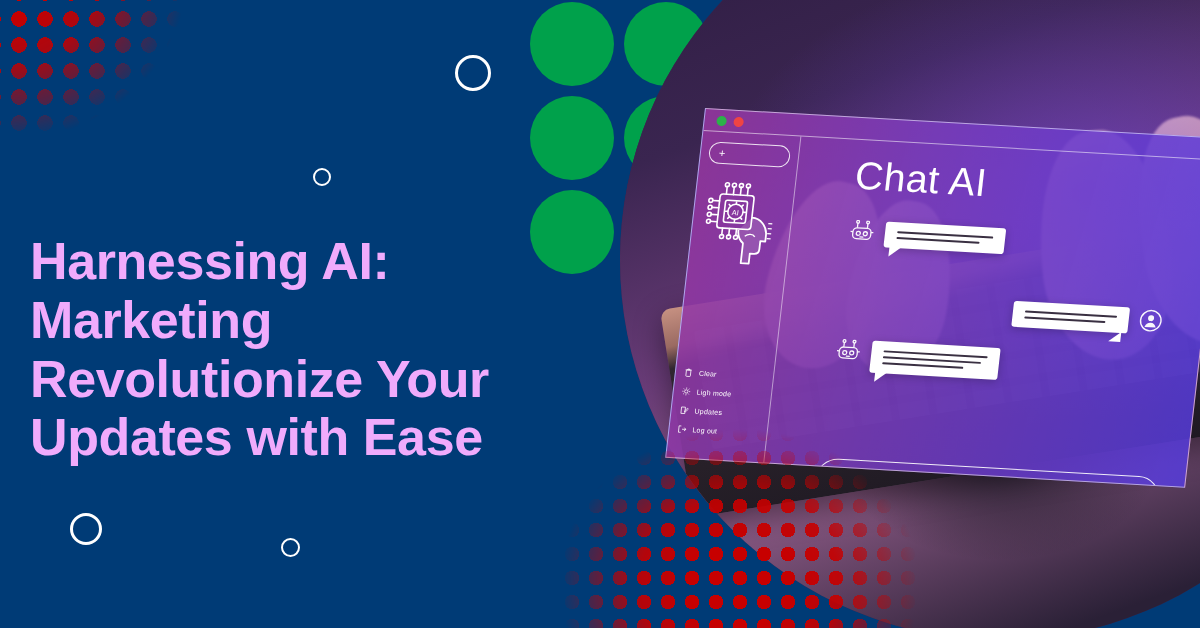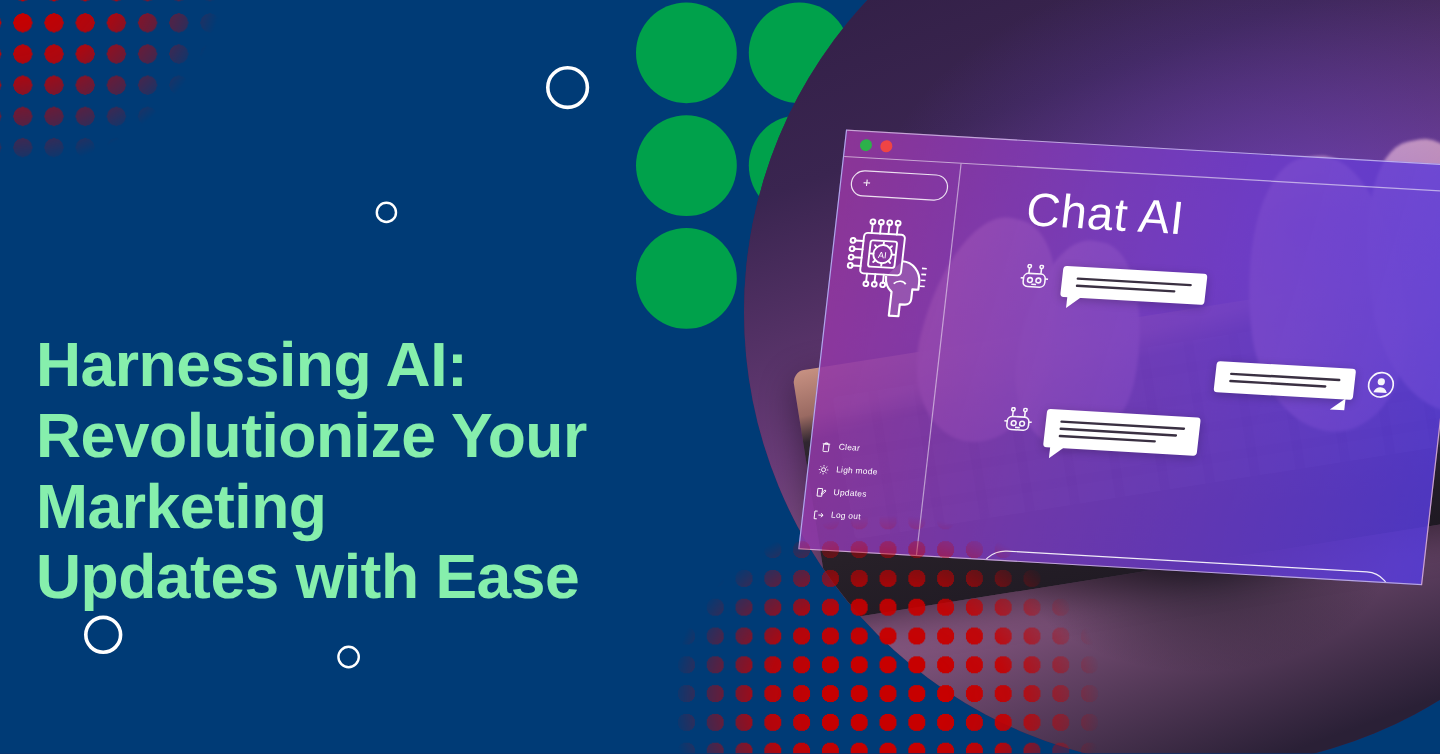--- a/index.html
+++ b/index.html
@@ -120,22 +120,22 @@
   .m1{left:58px;top:80px;}
   .m2{right:40px;top:152px;flex-direction:row-reverse;}
   .m3{left:58px;top:200px;}
 
   .inputbar{position:absolute;left:52px;right:24px;bottom:-34px;height:44px;
     border:1px solid rgba(255,255,255,.9);border-radius:22px;
     display:flex;align-items:center;justify-content:flex-end;padding-right:18px;}
 
   
   .headline{position:absolute;left:30px;top:232px;width:600px;
-    color:#86efac;font-size:52px;line-height:1.13;font-weight:700;
-    letter-spacing:-0.4px;margin-top:44px;}
+    color:#f0abfc;font-size:52px;line-height:1.13;font-weight:700;
+    letter-spacing:-0.4px;}
   .headline span{display:block;}
 </style>
 </head>
 <body>
 
 <div class="stage">
 
   <div class="halftone ht-tl"></div>
 
   <div class="green-grid">
@@ -302,21 +302,21 @@
         </div>
 
       </div>
     </div>
   </div>
 
   <div class="halftone ht-bm"></div>
 
   <div class="headline">
     <span>Harnessing AI:</span>
+    <span>Marketing</span>
     <span>Revolutionize Your</span>
-    <span>Marketing</span>
     <span>Updates with Ease</span>
   </div>
 
   <div class="ring" style="left:70px;top:513px;width:32px;height:32px;"></div>
   <div class="ring thin" style="left:281px;top:538px;width:19px;height:19px;"></div>
 
 </div>
 
 </body></html>

